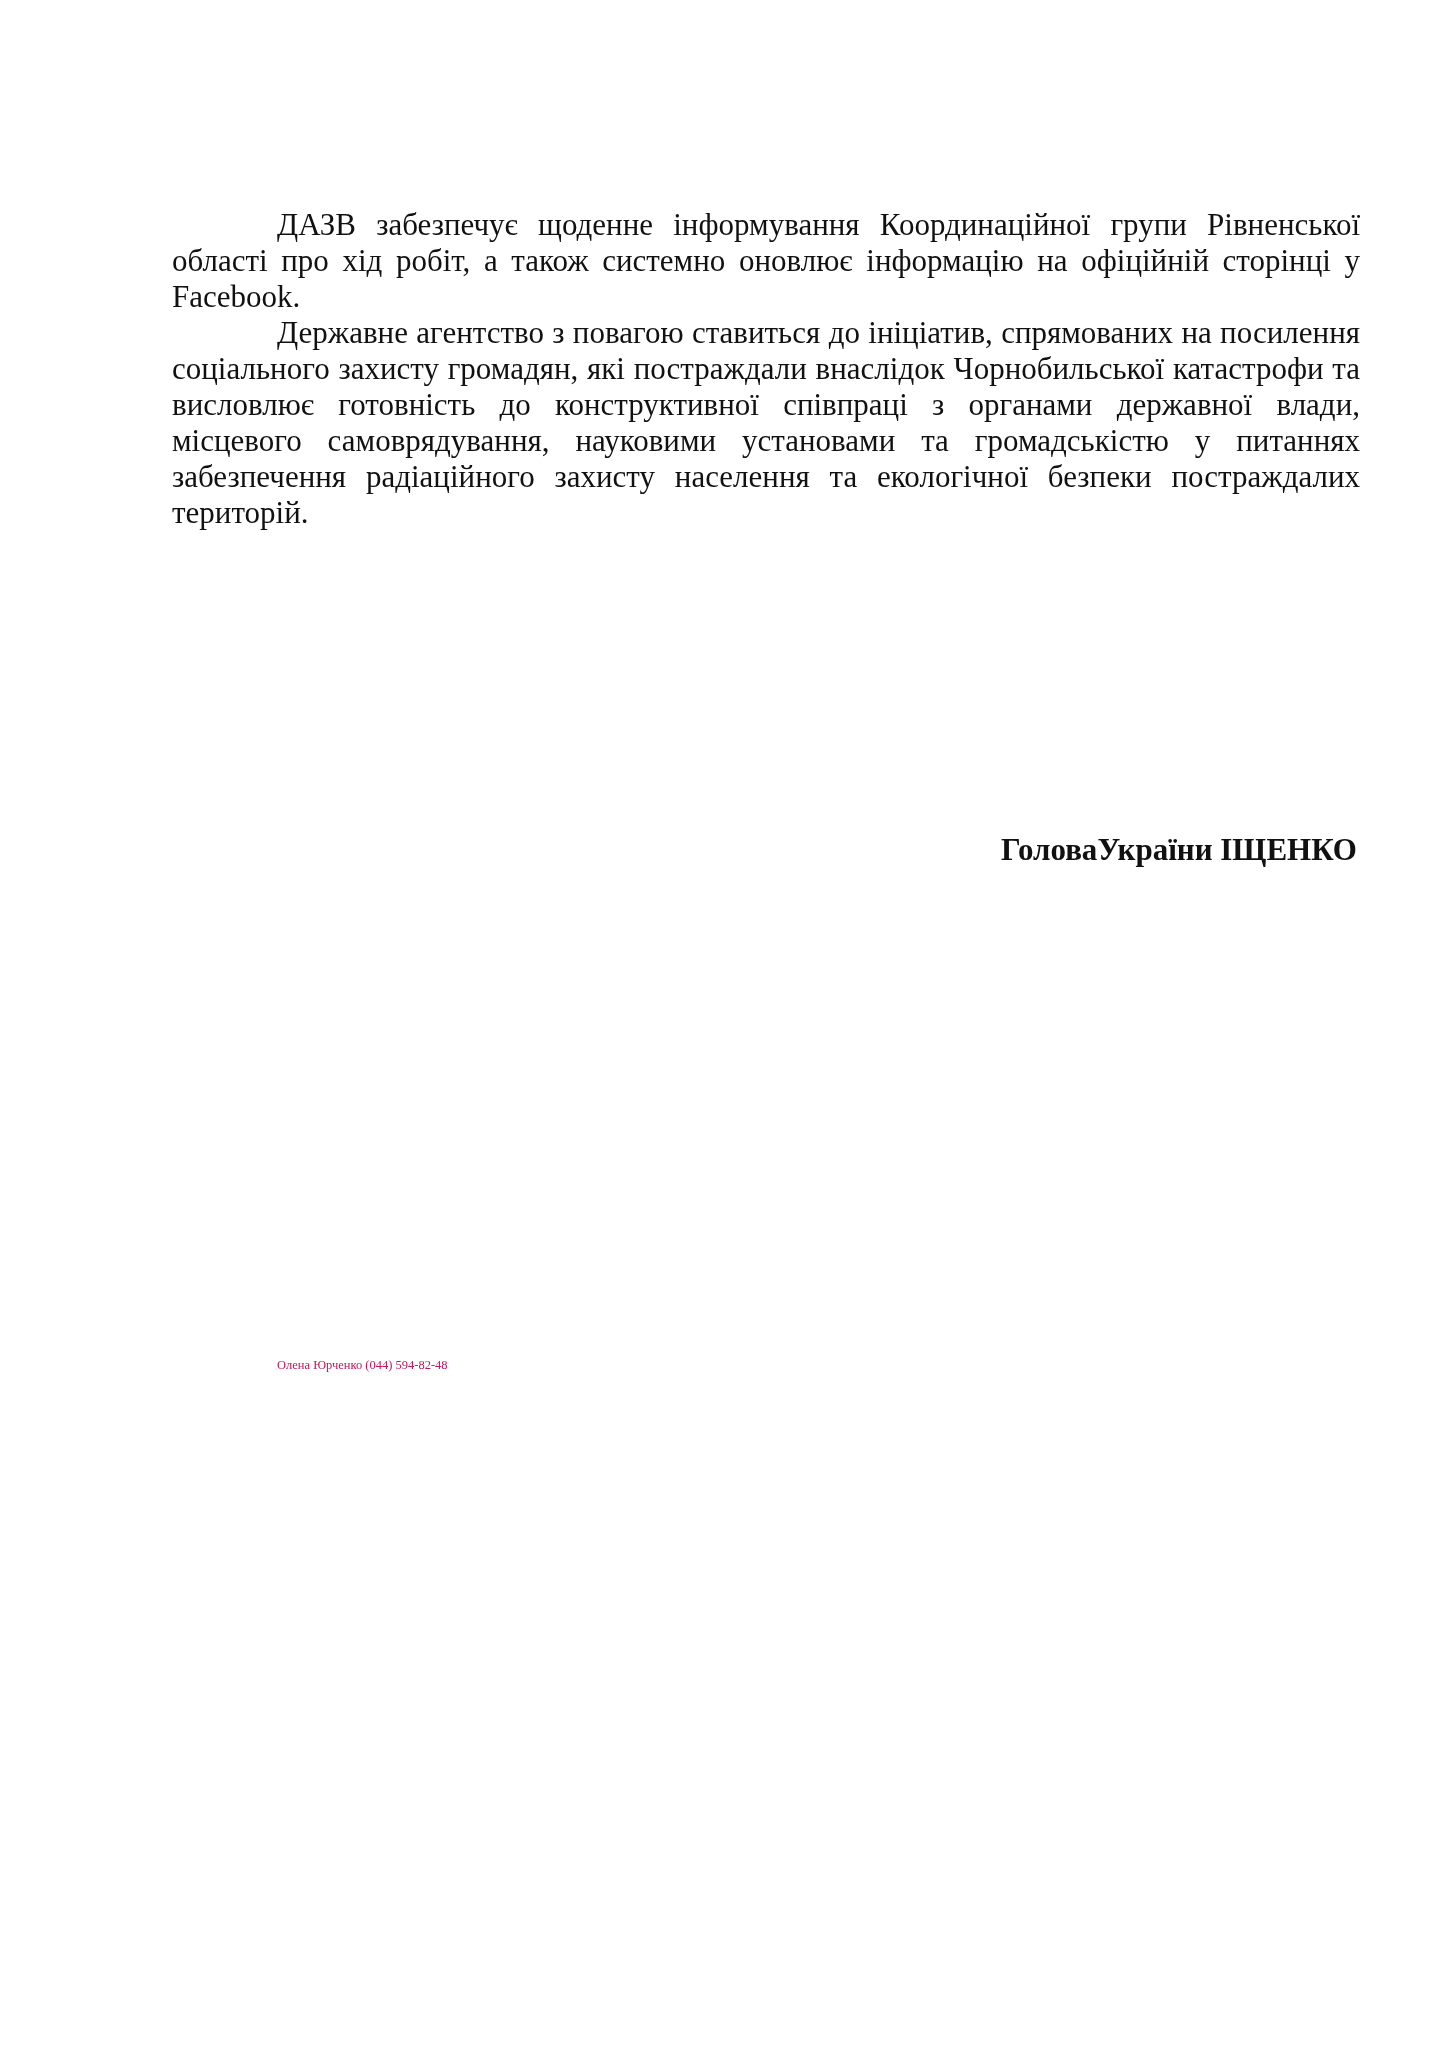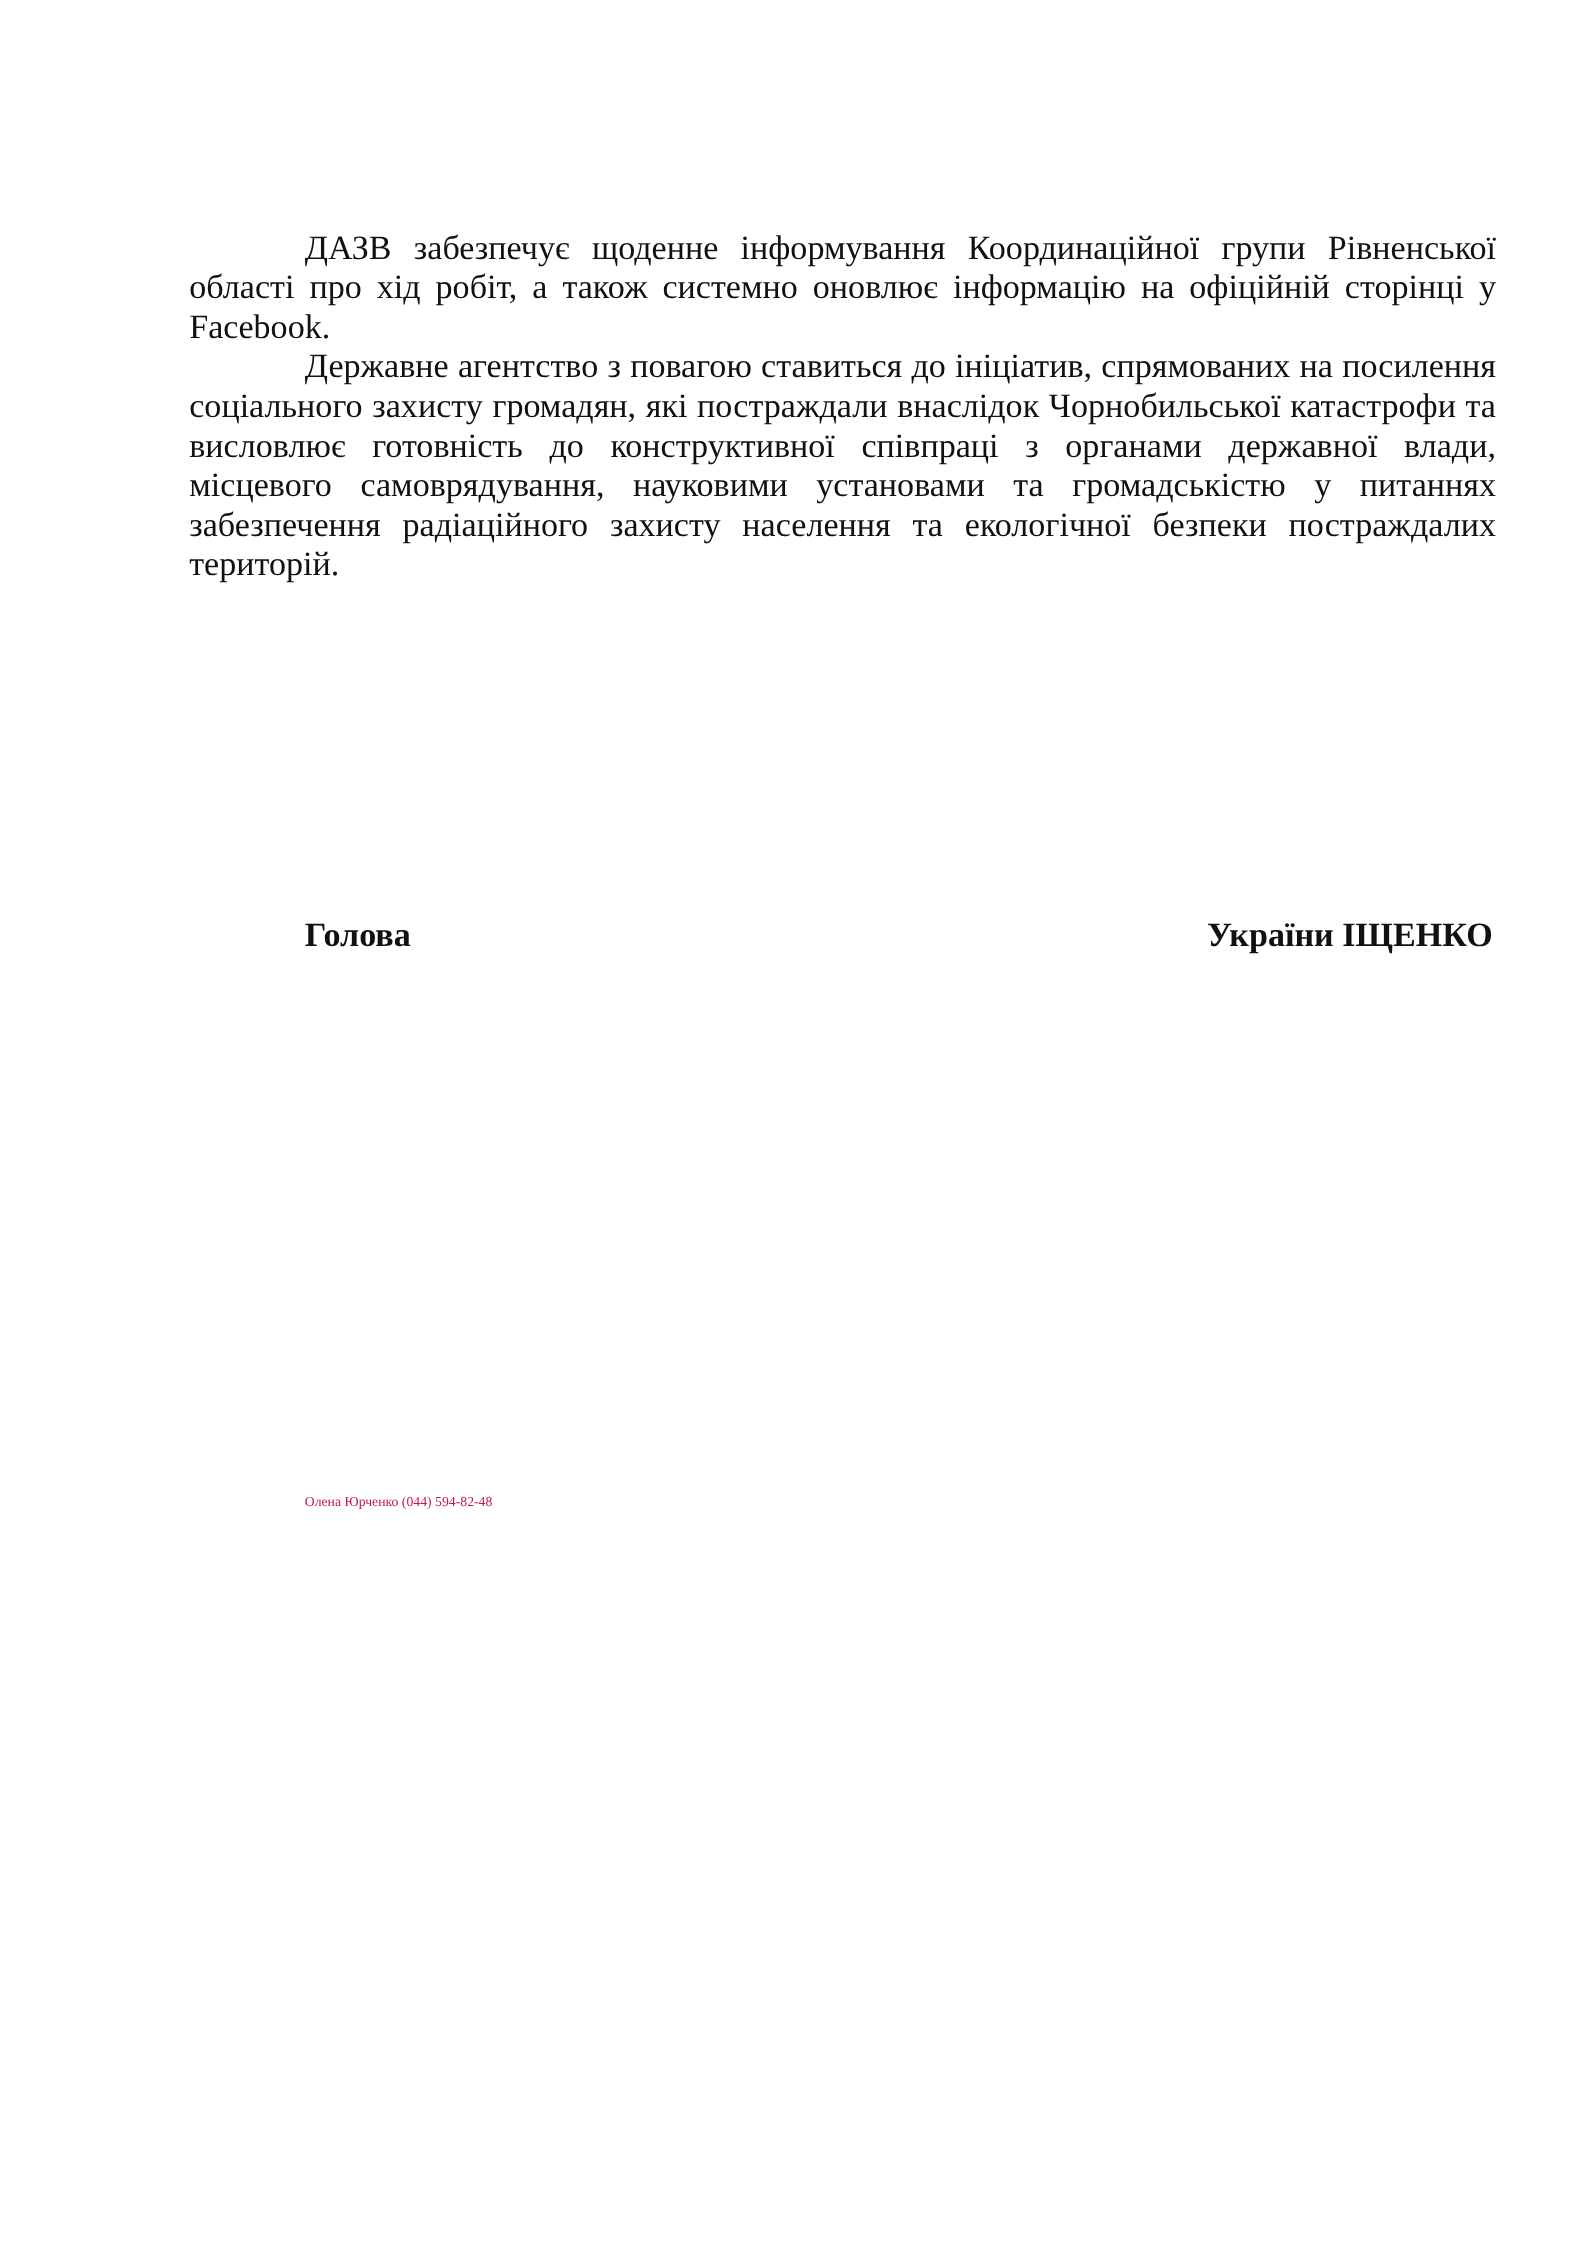--- a/index.html
+++ b/index.html
@@ -39,21 +39,21 @@
     }
     .signature {
       position: absolute;
       top: 830px;
       left: 277px;
       width: 1080px;
       font-size: 31px;
       font-weight: bold;
       line-height: 40px;
       display: flex;
-      justify-content: space-between;
+      justify-content: flex-end;
     }
     .contact {
       position: absolute;
       top: 1357px;
       left: 277px;
       font-size: 12.5px;
       line-height: 16px;
       color: #be185d;
     }
   </style>

